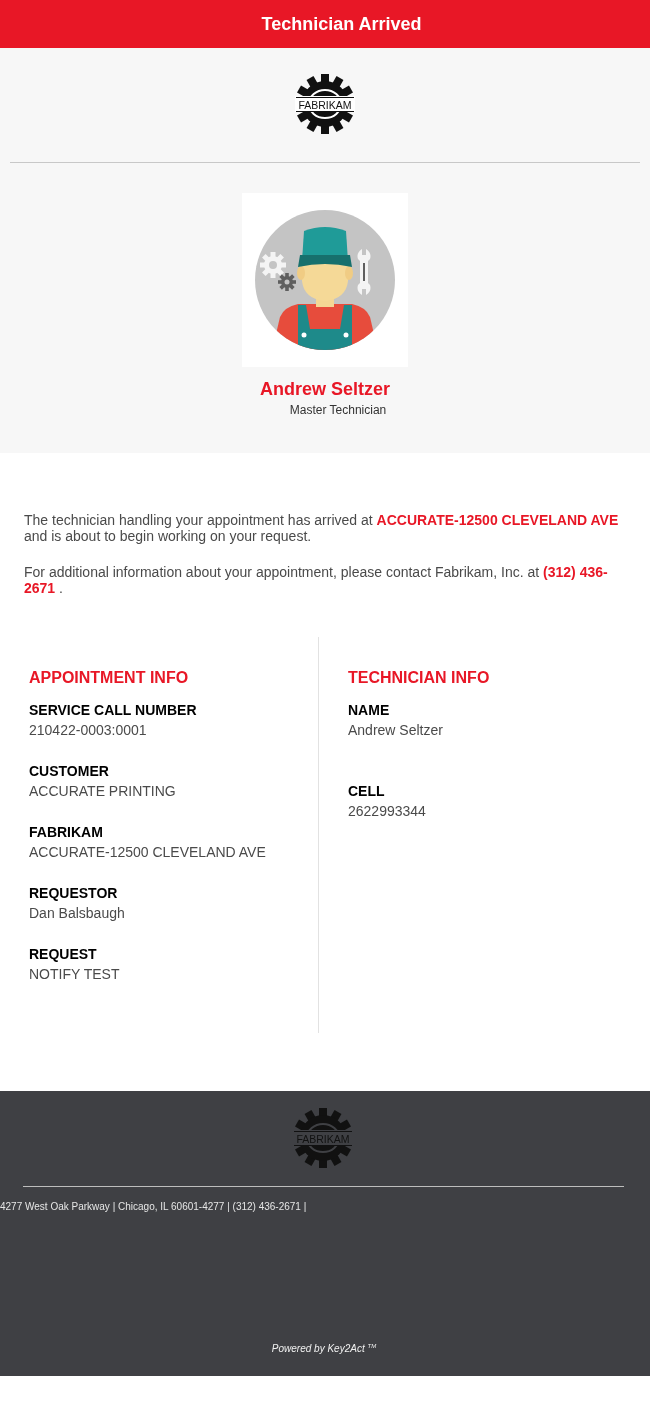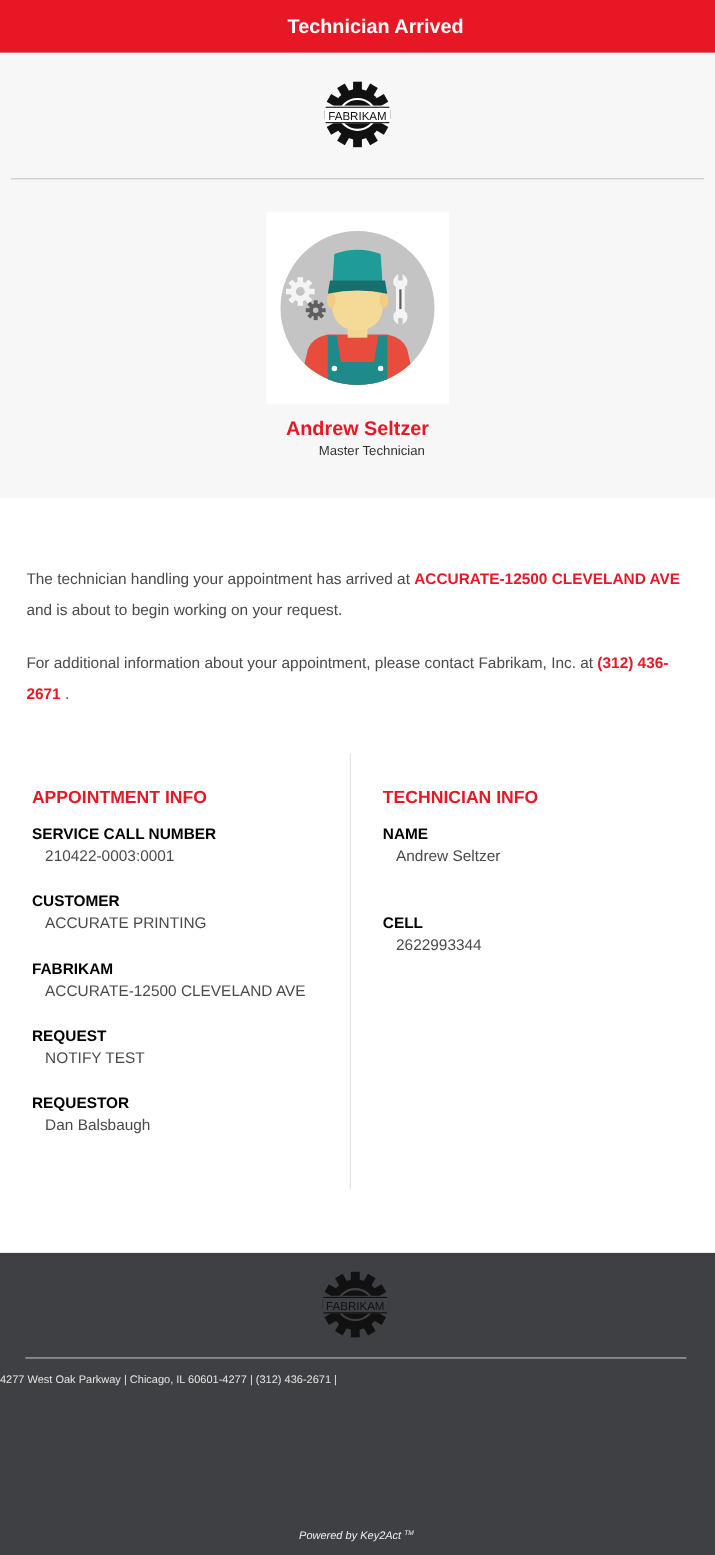--- a/index.html
+++ b/index.html
@@ -30,40 +30,40 @@
     .hero .tech-name {
       position: absolute; top: 331px; left: 0; width: 650px; text-align: center;
       color: #e81726; font-size: 18px; font-weight: bold;
     }
     .hero .tech-title {
       position: absolute; top: 355px; left: 13px; width: 650px; text-align: center;
       color: #333; font-size: 12px;
     }
 
     .message {
-      padding: 59px 24px 0 24px; font-size: 14px; line-height: 28px; color: #4a4a4a;
+      padding: 59px 24px 0 24px; font-size: 14px; line-height: 16px; color: #4a4a4a;
     }
     .message p { margin-bottom: 20px; }
     .message .hl { color: #e81726; font-weight: bold; }
 
     .info {
       position: relative; height: 474px; margin-top: 21px;
     }
     .info .divider {
       position: absolute; left: 318px; top: 20px; height: 396px; width: 1px; background: #e2e2e2;
     }
     .col { position: absolute; top: 52px; }
     .col.left { left: 29px; width: 280px; }
     .col.right { left: 348px; width: 280px; }
     .col h2 {
       color: #e81726; font-size: 16px; font-weight: bold; margin-bottom: 12px; height: 20px;
     }
     .field { margin-bottom: 21px; }
     .field .lbl { font-size: 14px; font-weight: bold; color: #000000; height: 19px; line-height: 19px; }
-    .field .val { font-size: 14px; color: #4a4a4a; height: 21px; line-height: 21px; margin-left: 12px; }
+    .field .val { font-size: 14px; color: #4a4a4a; height: 21px; line-height: 21px; }
     .field.gap-after { margin-bottom: 41px; }
 
     .footer {
       background: #3f4044; height: 285px; position: relative; color: #e6e6e6;
     }
     .footer .logo-wrap {
       position: absolute; top: 17px; left: 0; width: 646px;
       display: flex; justify-content: center;
     }
     .footer .hr {
@@ -186,26 +186,26 @@
     </div>
     <div class="field">
       <div class="lbl">CUSTOMER</div>
       <div class="val">ACCURATE PRINTING</div>
     </div>
     <div class="field">
       <div class="lbl">FABRIKAM</div>
       <div class="val">ACCURATE-12500 CLEVELAND AVE</div>
     </div>
     <div class="field">
+      <div class="lbl">REQUESTOR</div>
+      <div class="val">Dan Balsbaugh</div>
+    </div>
+    <div class="field">
       <div class="lbl">REQUEST</div>
       <div class="val">NOTIFY TEST</div>
-    </div>
-    <div class="field">
-      <div class="lbl">REQUESTOR</div>
-      <div class="val">Dan Balsbaugh</div>
     </div>
   </div>
 
   <div class="col right">
     <h2>TECHNICIAN INFO</h2>
     <div class="field gap-after">
       <div class="lbl">NAME</div>
       <div class="val">Andrew Seltzer</div>
     </div>
     <div class="field">

